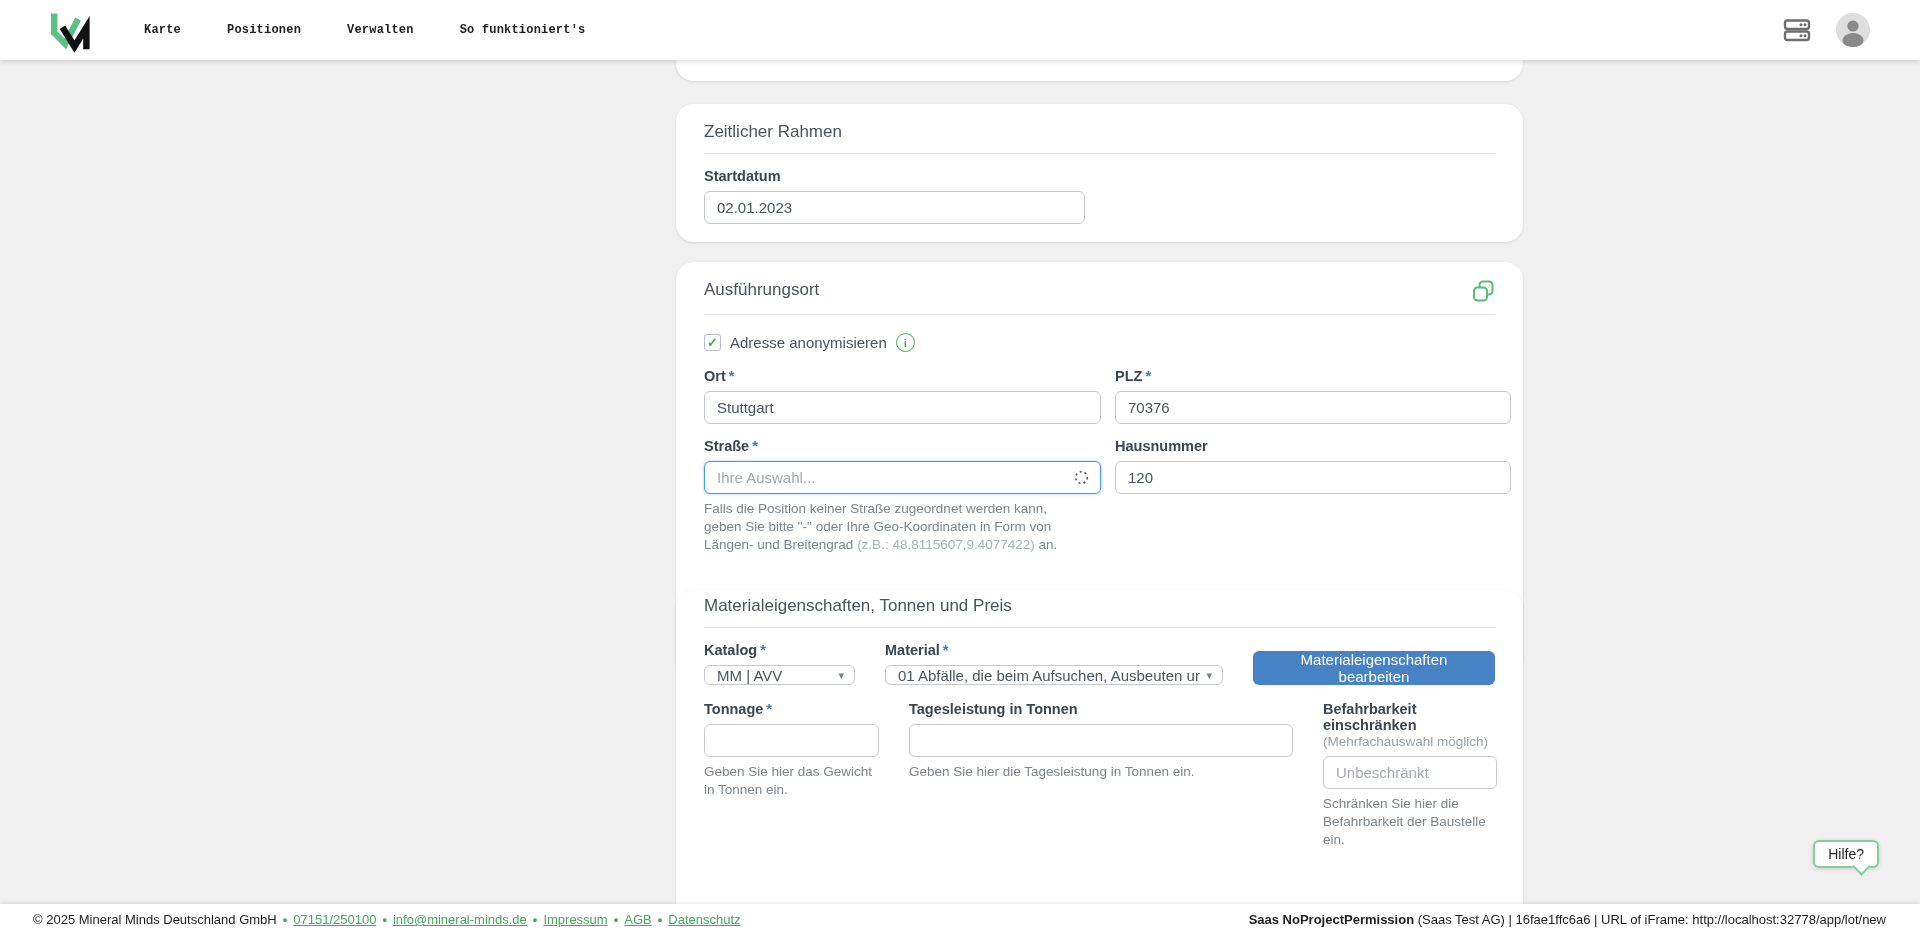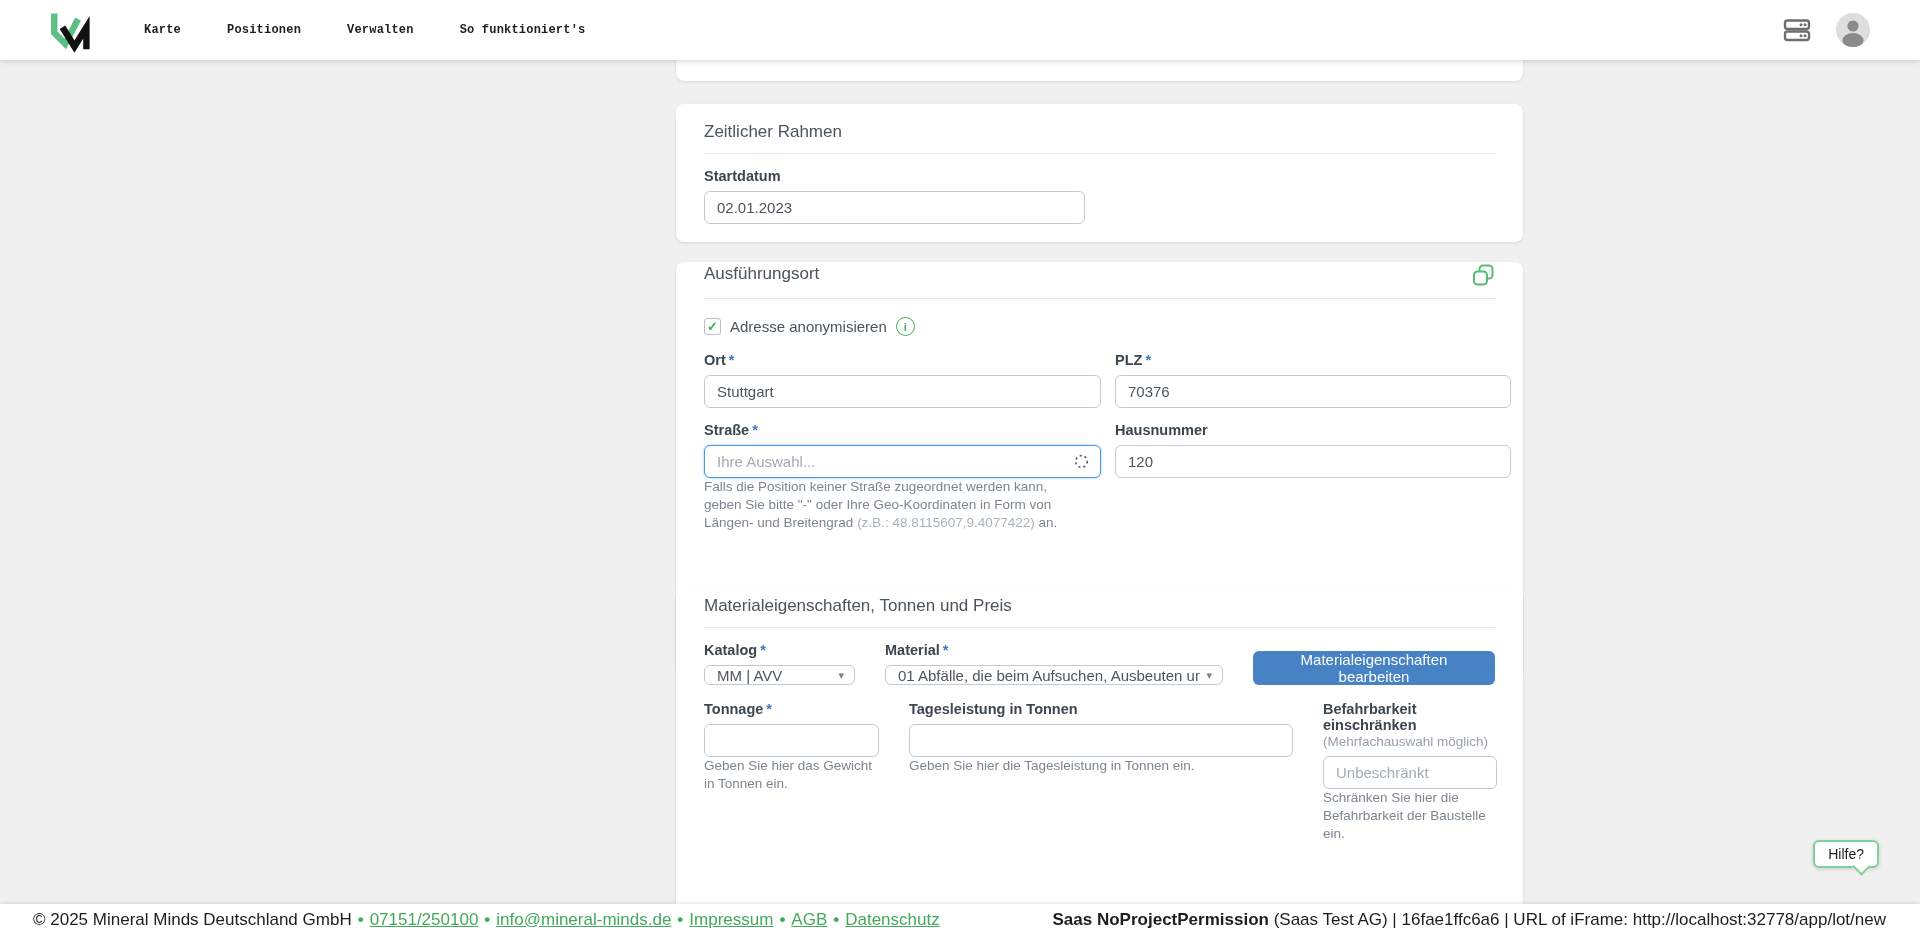--- a/index.html
+++ b/index.html
@@ -9,44 +9,44 @@
   
   .navbar { position:absolute; top:0; left:0; width:1920px; height:60px; background:#fff;
             box-shadow:0 1px 5px rgba(0,0,0,0.18); z-index:30; display:flex; align-items:center; }
   .logo { margin-left:44px; width:48px; height:48px; display:flex; align-items:center; justify-content:center; cursor:pointer; }
   .nav-items { display:flex; align-items:center; margin-left:52px; gap:46px; }
   .nav-item { font-size:12px; font-weight:700; color:#1e1e1e; cursor:pointer; letter-spacing:.2px;font-family:Liberation Mono, monospace; }
   .nav-right { margin-left:auto; margin-right:50px; display:flex; align-items:center; gap:24px; }
   .avatar-wrap { width:34px; height:34px; border-radius:50%; background:#dedede; overflow:hidden; cursor:pointer; }
 
   
-  .card { position:absolute; left:676px; width:847px; background:#fff; border-radius:8px;
+  .card { position:absolute; left:676px; width:847px; background:#fff; border-radius:18px;
           box-shadow:0 1px 3px rgba(0,0,0,0.10); }
   .card-prev { top:20px; height:61px; }
   .card-time { top:104px; height:138px; padding:18px 28px 0 28px; }
-  .card-loc  { top:262px; height:414px; padding:2px 12px 0 28px; }
+  .card-loc  { top:262px; height:414px; padding:18px 12px 0 28px; }
   .card-mat  { top:590px; height:330px; padding:6px 28px 0 28px; }
 
   .card-title-row { display:flex; align-items:flex-start; justify-content:space-between; }
   .card-title { font-size:17px; font-weight:400; color:#4b545c; }
   .divider { border:none; border-top:1px solid #e4e6e8; margin-top:11px; }
 
   .field-label { font-size:14.5px; font-weight:700; color:#3b4650; margin-bottom:7px; }
   .req { color:#4177bd; margin-left:3px; font-weight:700; }
   .label-hint { font-weight:400; color:#9aa1a9; font-size:13.5px; }
 
   input.txt { width:100%; height:33px; border:1px solid #c6cacd; border-radius:6px;
               padding:0 12px; font-size:15px; color:#4d565e; background:#fff;
               font-family:"Liberation Sans", sans-serif; outline:none; }
   input.txt::placeholder { color:#a3abb3; opacity:1; }
 
   .grid-2 { display:grid; grid-template-columns:381px 381px; column-gap:30px; margin-top:14px; }
   .grid-loc { display:grid; grid-template-columns:397px 396px; column-gap:14px; margin-top:16px; }
 
-  .helper { font-size:13.5px; color:#7d868f; line-height:1.35; }
+  .helper { font-size:13.5px; color:#7d868f; line-height:1.35; margin-top:6px; }
   .helper .light { color:#aab2b9; }
 
   
   .check-row { display:flex; align-items:center; gap:9px; margin-top:18px; }
   .checkbox { width:17px; height:17px; border:1px solid #b9bec3; border-radius:3px; background:#fff;
               display:flex; align-items:center; justify-content:center; cursor:pointer;
               color:#3fae5c; font-size:13px; font-weight:700; line-height:1; }
   .check-label { font-size:15px; color:#4b545c; }
   .info-badge { width:19px; height:19px; border:1.6px solid #43b05c; border-radius:50%;
                 color:#43b05c; font-size:11.5px; font-weight:700; display:flex; align-items:center;
@@ -73,21 +73,21 @@
   .help-bubble { position:absolute; top:840px; right:41px; z-index:25; background:#fff;
                  border:2px solid #7fd19a; border-radius:6px; padding:4px 13px; font-size:14px;
                  color:#1e1e1e; cursor:pointer; box-shadow:0 1px 4px rgba(0,0,0,0.15); }
   .help-bubble::after { content:""; position:absolute; bottom:-7px; right:9px; width:11px; height:11px;
                  background:#fff; border-right:2px solid #7fd19a; border-bottom:2px solid #7fd19a;
                  transform:rotate(45deg); }
 
   
   .footer { position:absolute; left:0; bottom:0; width:1920px; height:39px; background:#fff; z-index:40;
             box-shadow:0 -1px 4px rgba(0,0,0,0.10); display:flex; align-items:center;
-            justify-content:space-between; padding:0 34px 8px 33px; font-size:17px; color:#1d1d1d; }
+            justify-content:space-between; padding:0 34px 8px 33px; font-size:13px; color:#1d1d1d; }
   .footer-left { display:flex; align-items:center; gap:6px; white-space:nowrap; }
   .footer a { color:#43a95c; text-decoration:underline; cursor:pointer; }
   .sep { color:#43a95c; font-weight:700; }
   .footer-right { white-space:nowrap; }
   .footer-right b { font-weight:700; }
 </style>
 </head>
 <body>
 
 <header class="navbar">

